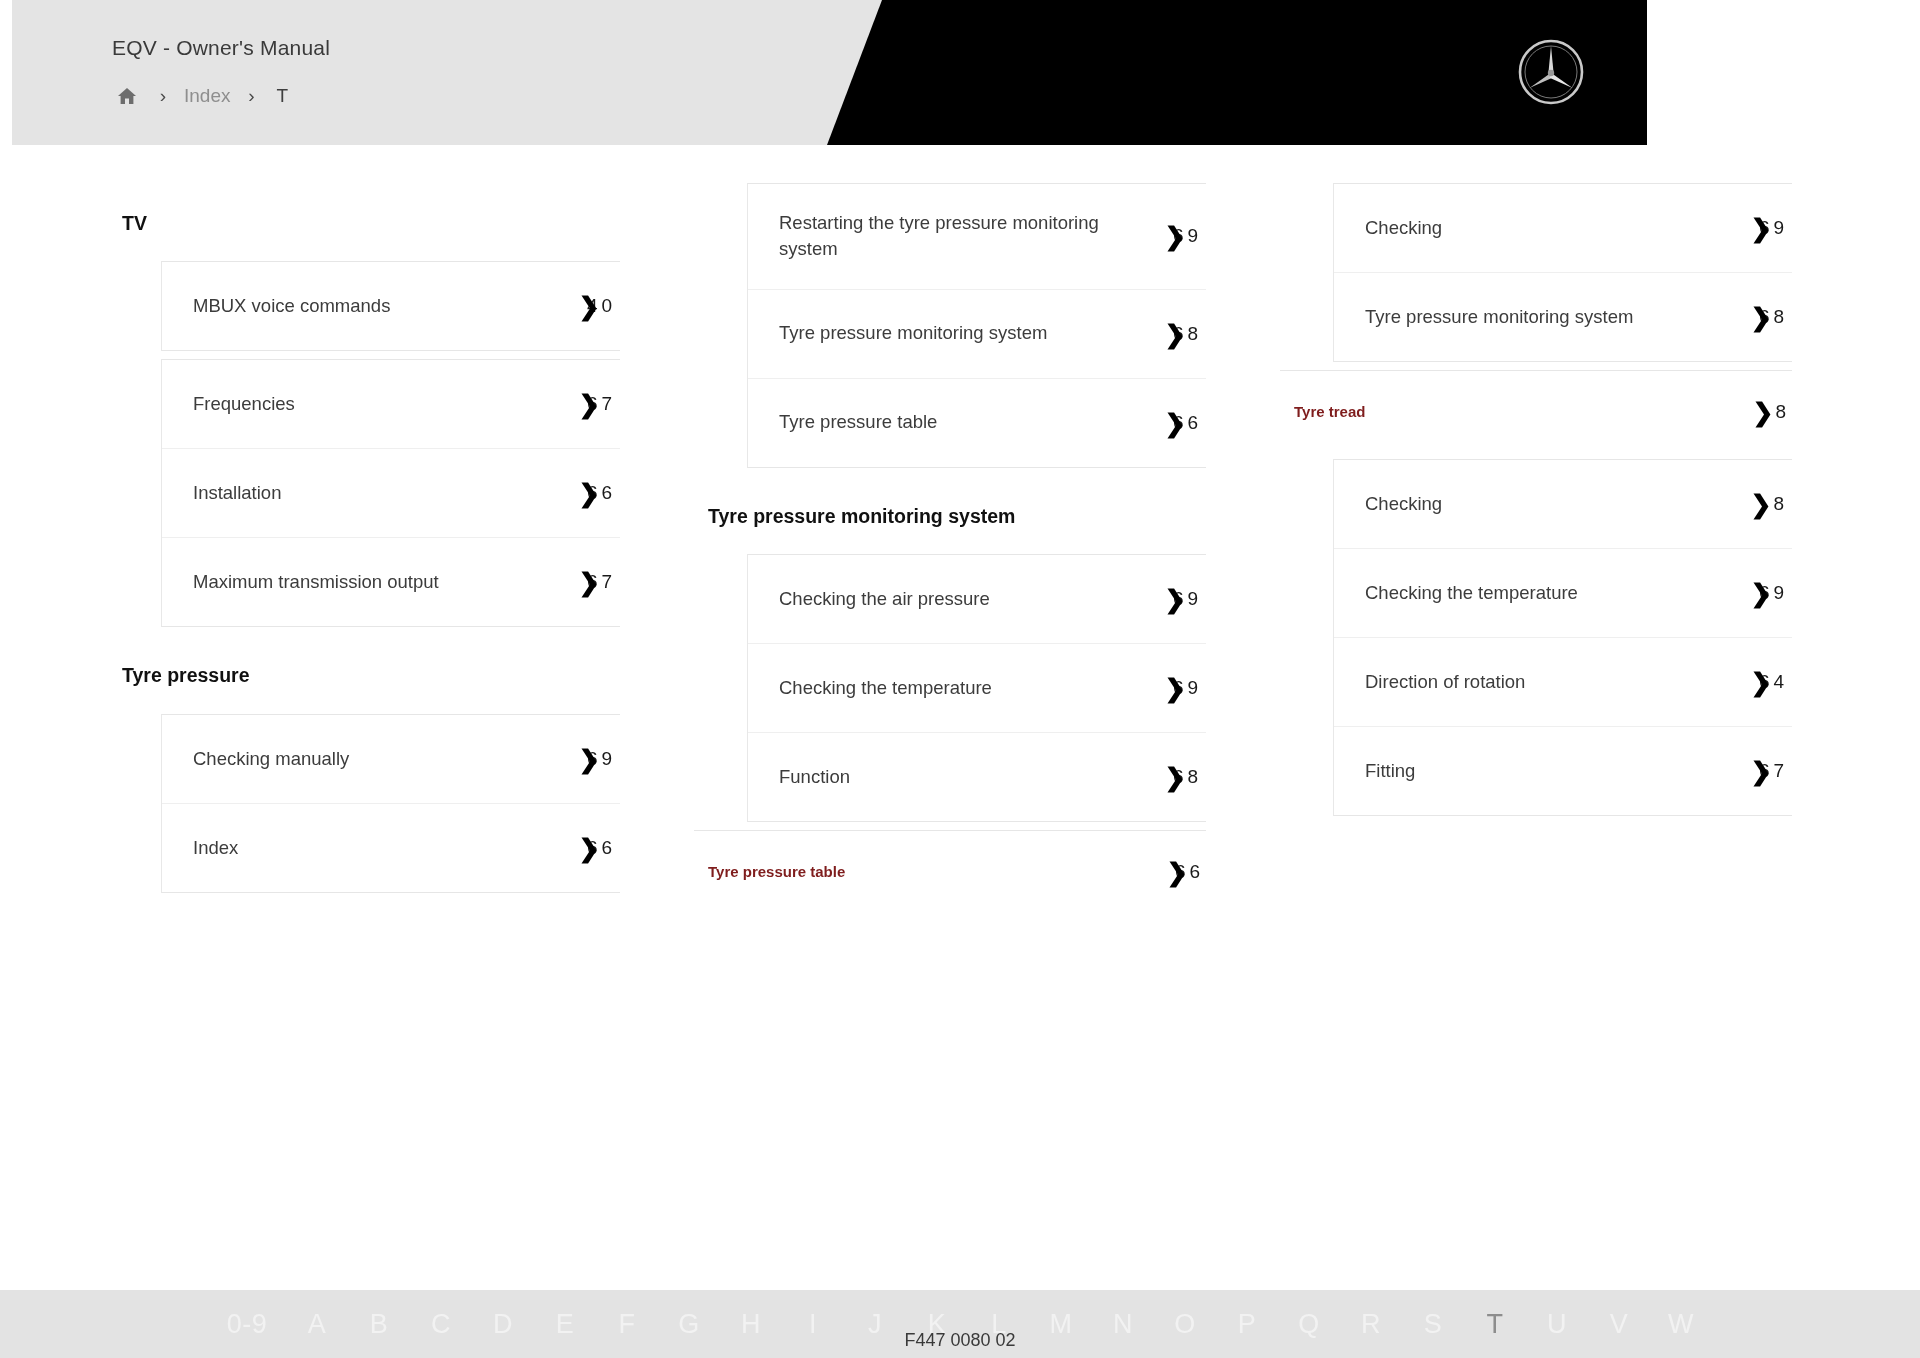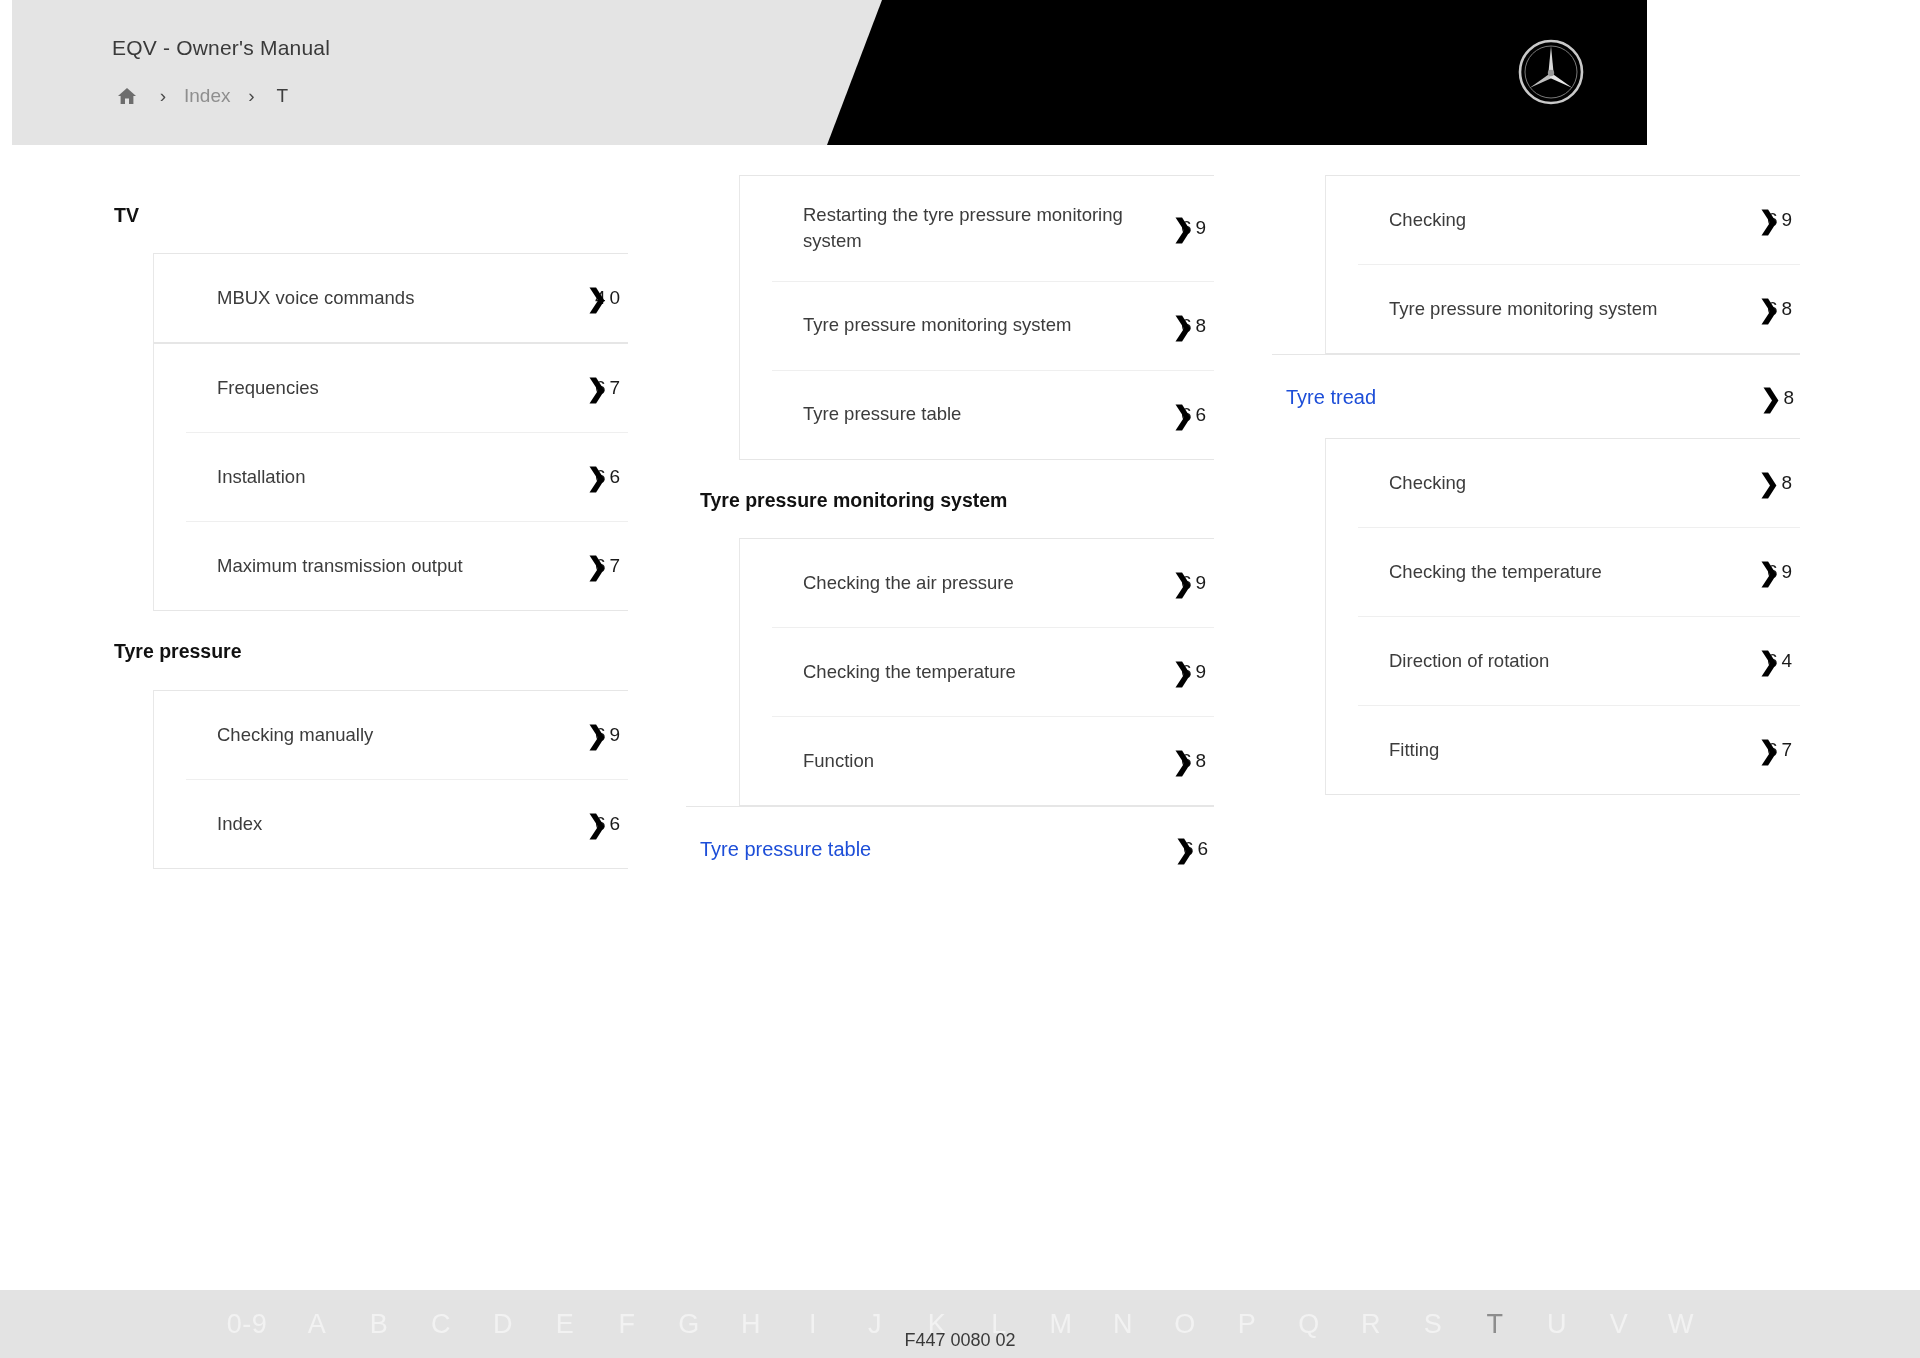--- a/index.html
+++ b/index.html
@@ -54,54 +54,54 @@
     position:absolute;left:0;top:145px;width:1920px;height:1145px;
     background:#fff;
   }
   .cols{
     position:absolute;left:100px;top:30px;width:1740px;
     display:flex;
     gap:58px;
   }
   .col{width:528px;position:relative;}
 
-  .grp{margin:0;}
+  .grp{margin:8px;}
 
   .grp-head{
     font-size:19.5px;font-weight:bold;color:#111;
     padding:28px 0 26px 14px;
     line-height:1.25;
   }
 
   
   .head-row{
     display:flex;align-items:center;justify-content:space-between;
     border-top:1px solid #e6e6e6;
     padding:30px 6px 28px 14px;
   }
   .head-row .htxt{
-    font-size:20px;font-weight:normal;color:#1d4ed8;line-height:1.25;
+    font-size:15px;font-weight:bold;color:#7f1d1d;line-height:1.25;
   }
 
   .items{
     border-left:1px solid #e8e8e8;
     margin-left:53px;
   }
   .item{
     display:flex;align-items:center;justify-content:space-between;
     padding:26px 8px 26px 31px;
     border-bottom:1px solid #efefef;
     min-height:36px;
   }
   .item:last-child{border-bottom:none;}
   .item-label{
     font-size:18.5px;color:#3c3c3c;line-height:1.42;
     max-width:330px;
   }
-  .grp-rule-top{border-top:1px solid #e6e6e6;padding-left:32px;}
+  .grp-rule-top{border-top:1px solid #e6e6e6;}
   .grp-rule-bottom{border-bottom:1px solid #e6e6e6;}
 
   
   .pageno{
     position:relative;display:inline-block;white-space:nowrap;
     font-size:19px;color:#1a1a1a;flex:0 0 auto;
     min-width:46px;text-align:right;
   }
   .pageno .chev{
     position:absolute;left:50%;top:50%;

